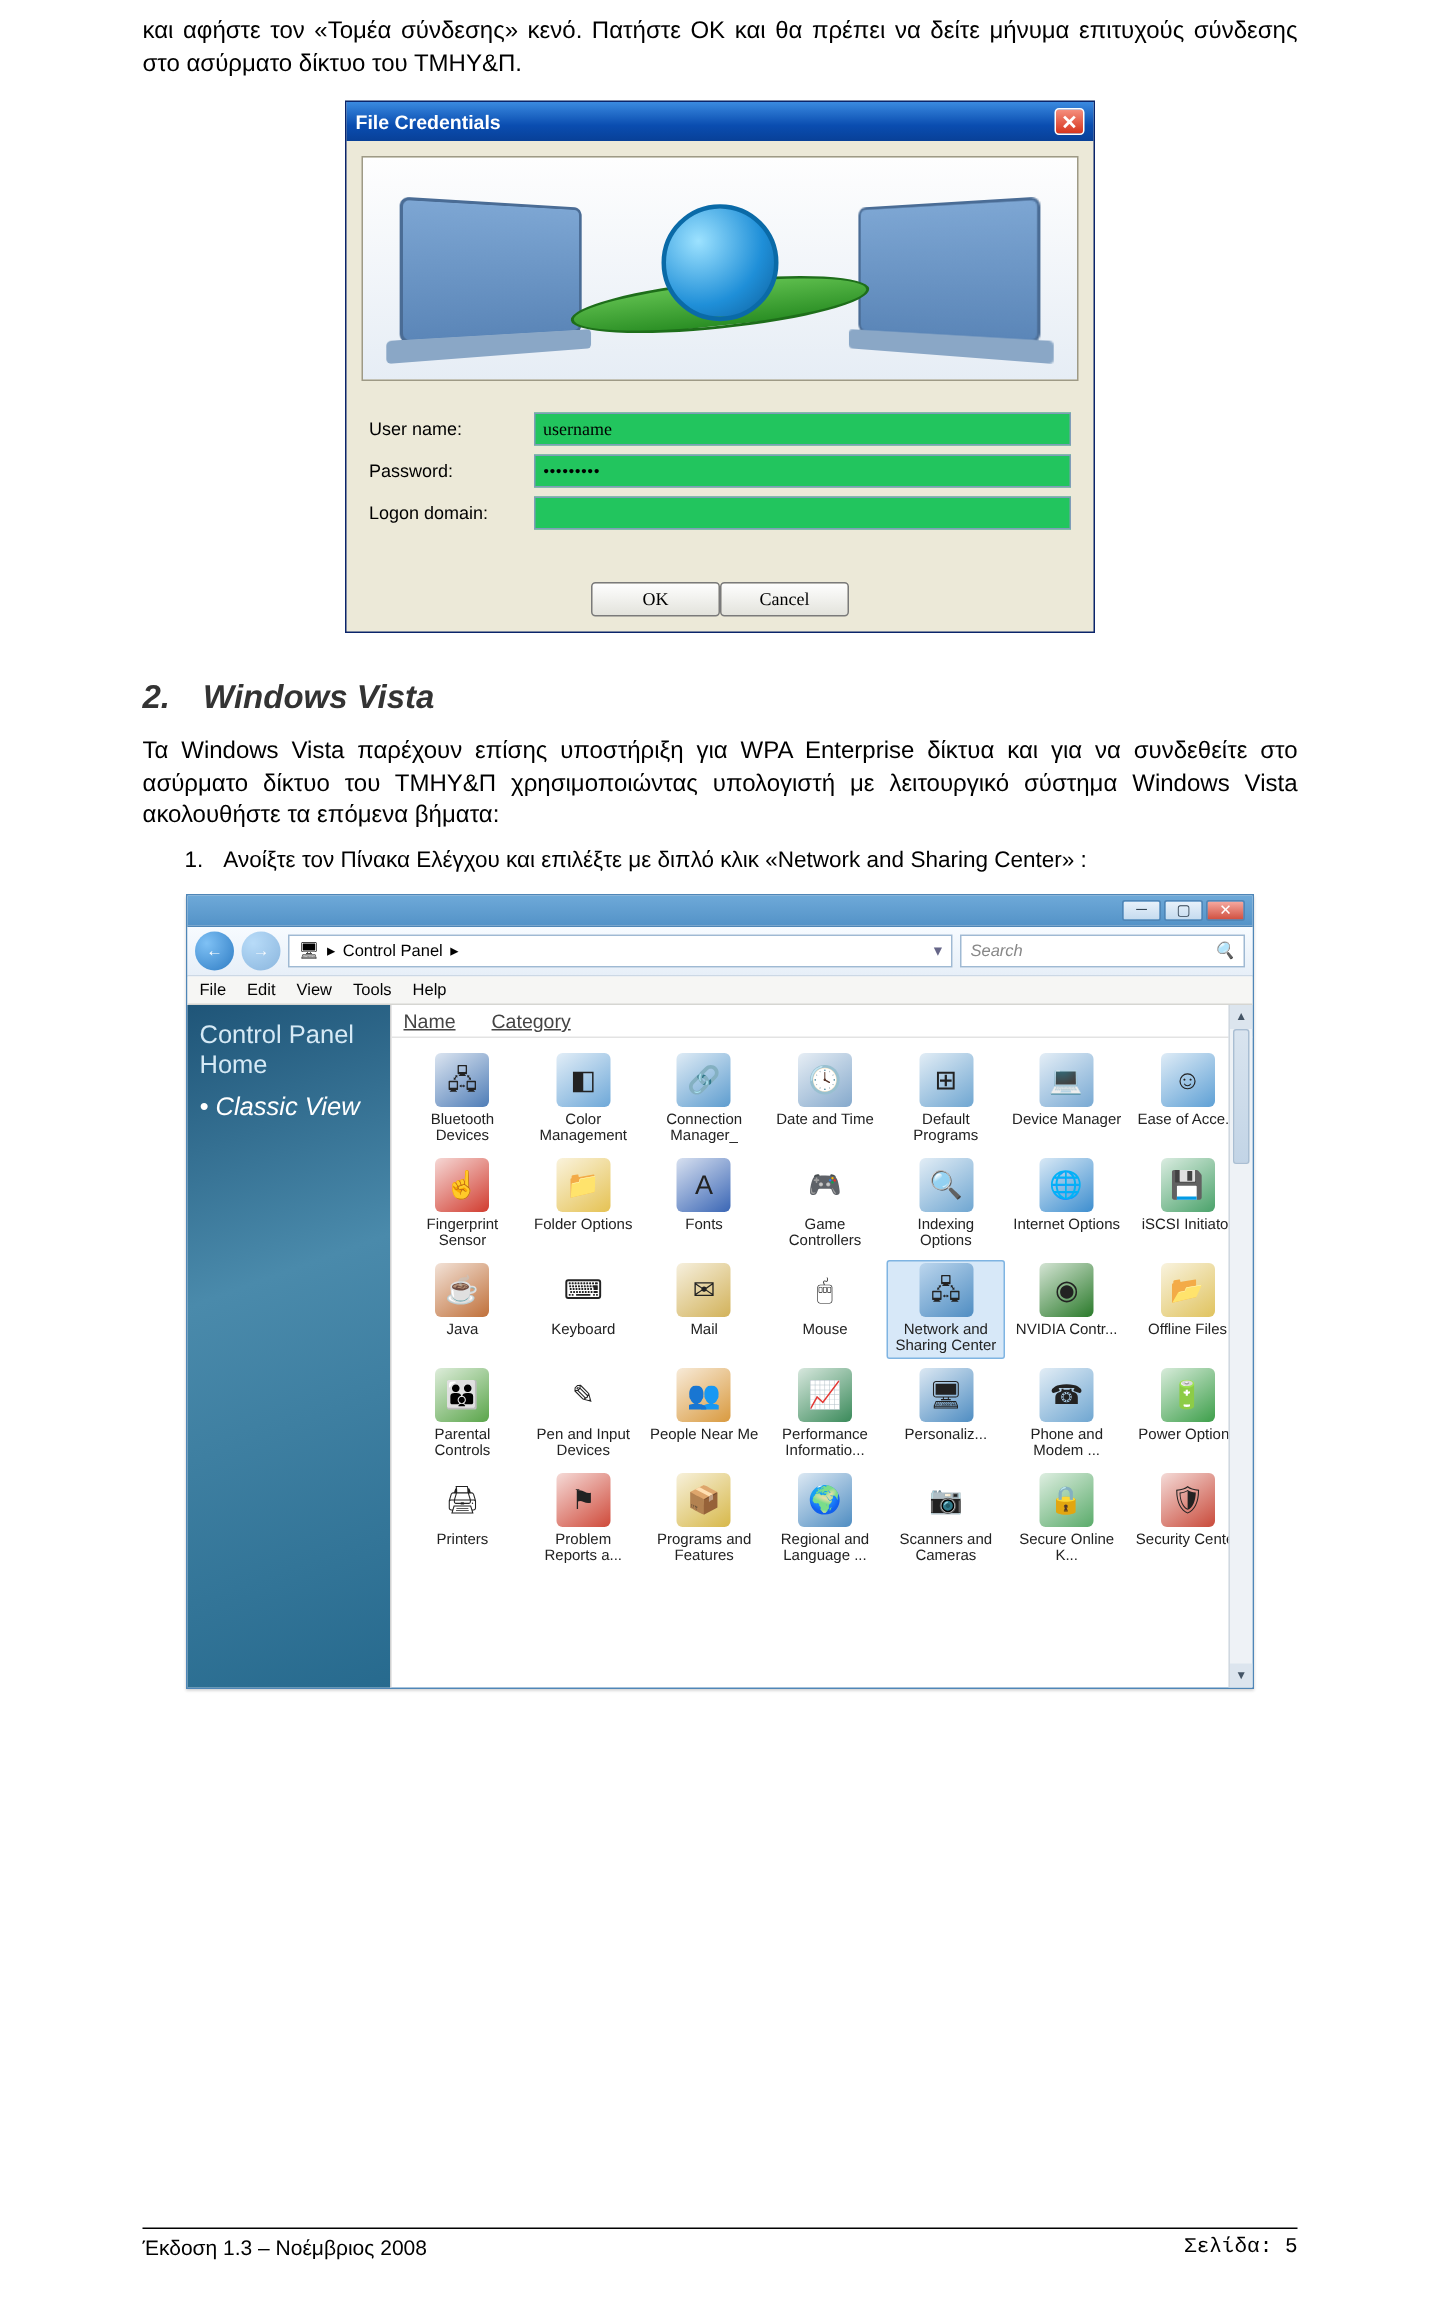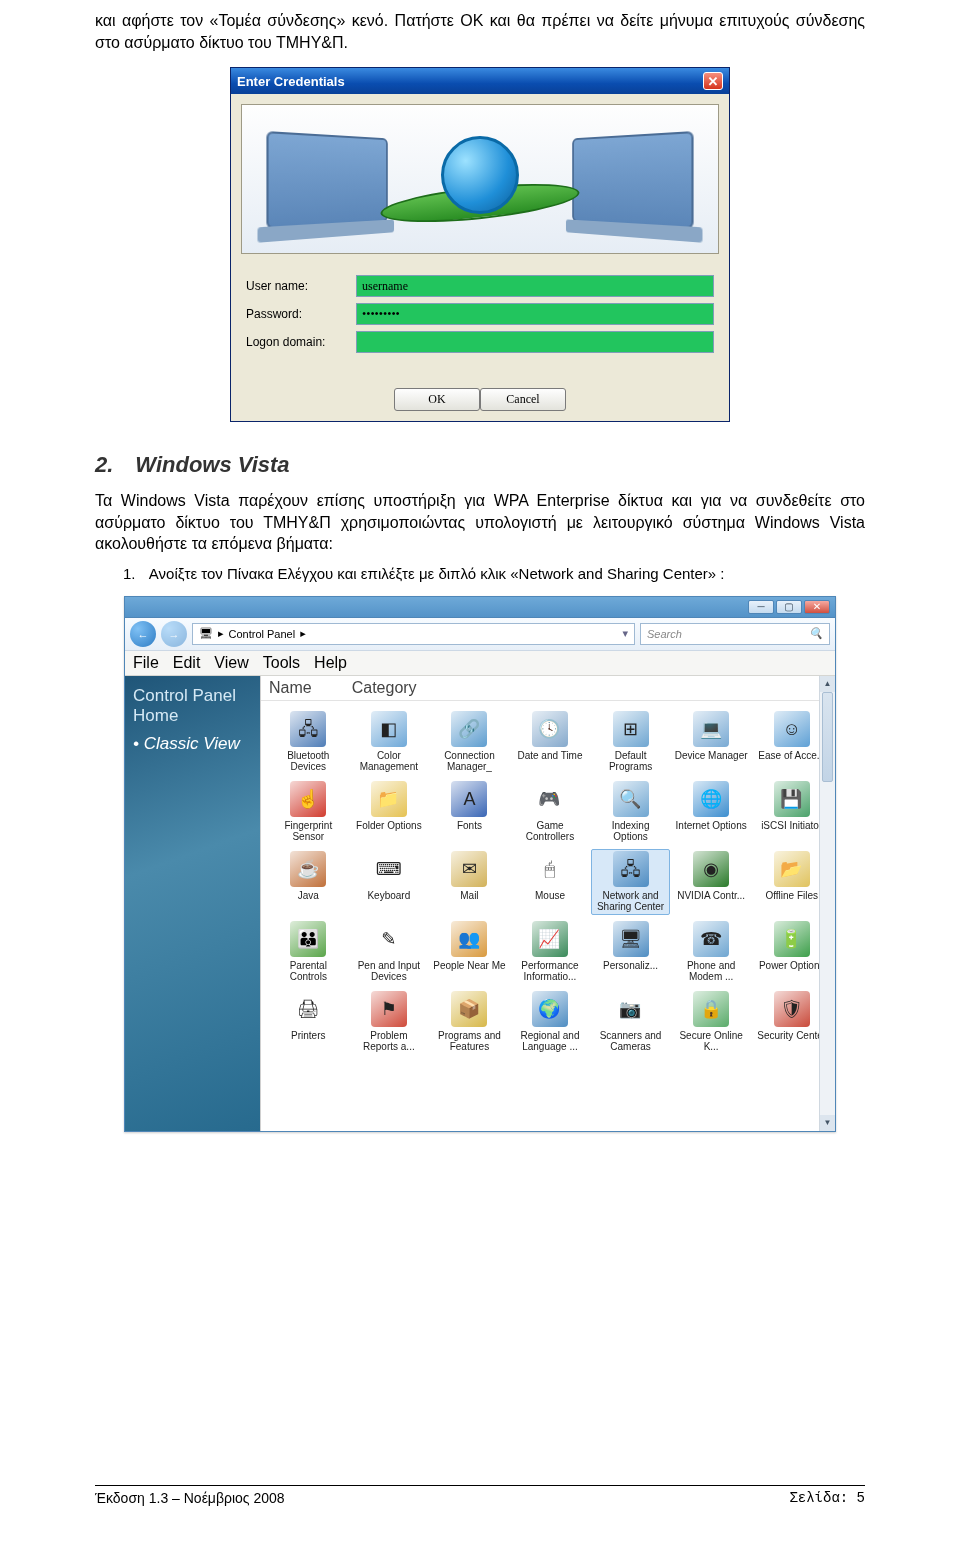--- a/index.html
+++ b/index.html
@@ -106,35 +106,35 @@
   .nav-arrow.disabled{opacity:.5;}
   .addr-bar{
     flex:1;height:22px;border:1px solid #9fb9d3;background:#fff;
     display:flex;align-items:center;padding:0 6px;gap:5px;font-size:11px;
   }
   .search-bar{
     width:190px;height:22px;border:1px solid #9fb9d3;background:#fff;
     display:flex;align-items:center;padding:0 6px;gap:5px;color:#888;font-style:italic;font-size:11px;
   }
   .cp-menu{
-    display:flex;gap:14px;padding:3px 8px;font-size:16px;
+    display:flex;gap:14px;padding:3px 8px;font-size:11px;
     background:#f6f6f4;border-bottom:1px solid #d6d6d2;
   }
   .cp-body{display:flex;height:455px;}
   .cp-side{
     width:135px;background:linear-gradient(160deg,#1f5578,#4a8aab 40%,#276a8e);
     color:#fff;font-size:17px;padding:10px 8px;
   }
   .cp-side .h{color:#d5e9f5;margin-bottom:6px;}
   .cp-side .item{padding:2px 0;font-style:italic;}
   .cp-side .item.active::before{content:"• ";}
   .cp-content{flex:1;border-left:1px solid #d0d0d0;overflow:hidden;position:relative;}
   .cp-cols{
-    display:flex;font-size:16px;color:#444;
-    padding:3px 8px;border-bottom:1px solid #e3e3e3;gap:40px;
+    display:flex;font-size:13px;color:#444;
+    padding:3px 8px;border-bottom:1px solid #e3e3e3;gap:24px;text-decoration:underline;
   }
   .cp-grid{
     display:grid;grid-template-columns:repeat(7,1fr);
     gap:4px 2px;padding:8px 4px 8px 8px;
   }
   .cp-item{
     display:flex;flex-direction:column;align-items:center;
     text-align:center;font-size:10px;line-height:1.15;color:#222;
     padding:2px;cursor:default;
   }
@@ -177,21 +177,21 @@
     background:linear-gradient(#5fbf4e,#2a8e24);border:2px solid #1e6e1a;}
 </style>
 </head>
 <body>
 
 <div class="page">
   <p class="intro-text">και αφήστε τον «Τομέα σύνδεσης» κενό. Πατήστε OK και θα πρέπει να δείτε μήνυμα επιτυχούς σύνδεσης στο ασύρματο δίκτυο του ΤΜΗΥ&amp;Π.</p>
 
   <div class="cred-dialog">
     <div class="cred-title">
-      <span>Enter Credentials</span>
+      <span>File Credentials</span>
       <div class="cred-close">
         <span>✕</span>
       </div>
     </div>
     <div class="cred-banner">
       <div class="laptop left"></div>
       <div class="laptop right"></div>
       <div class="swoosh"></div>
       <div class="globe"></div>
     </div>

